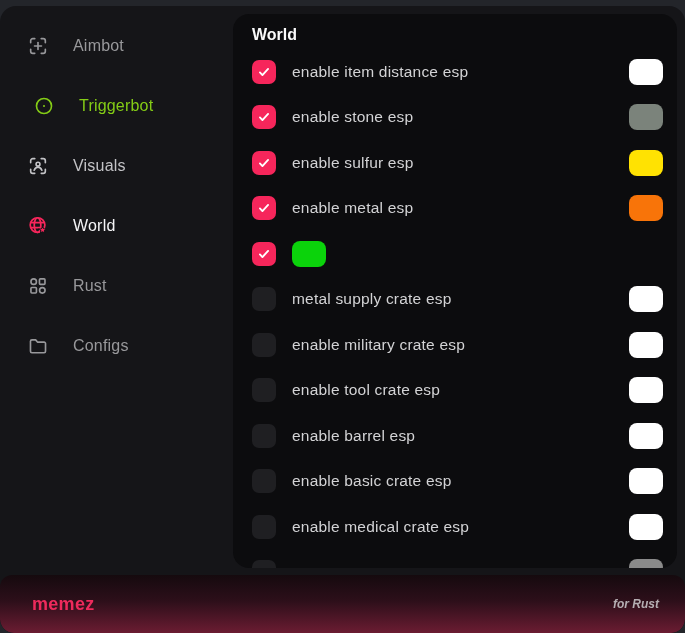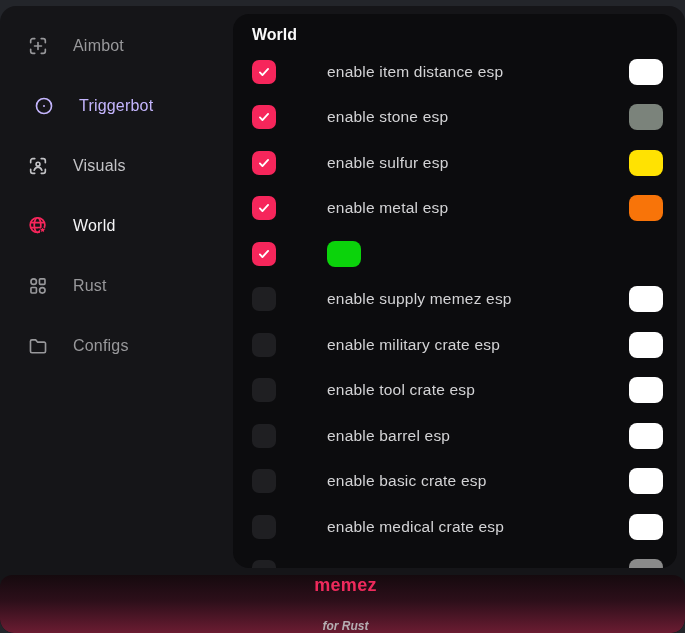--- a/index.html
+++ b/index.html
@@ -19,55 +19,54 @@
   }
   
   .sidebar { position:absolute; top:10px; left:0; width:233px; }
   .side-item {
     height:60px; display:flex; align-items:center;
     padding-left:27px; gap:24px;
     color:#98989b; cursor:pointer;
   }
   .side-item .icon { width:22px; height:22px; flex:none; color:inherit; }
   .side-item .icon svg { display:block; width:22px; height:22px; }
-  .side-item.dim    { color:#c4b5fd;padding-left:33px; }
+  .side-item.dim    { color:#84cc16;padding-left:33px; }
   .side-item.bright { color:#c3c3c6; }
   .side-item.active { color:#f4f4f6; }
   .side-item.active .icon { color:var(--accent); }
   .side-label { font-size:16px; letter-spacing:.2px; }
   
   .panel {
     position:absolute; left:233px; top:8px; right:8px; height:554px;
     background:#0c0c0e; border-radius:16px;
     overflow:hidden; padding:10px 14px 0 19px;
   }
   .panel-title {
     margin:0; height:25px; line-height:22px;
     font-size:16px; font-weight:600; color:#fafafa;
   }
-  .row { height:45.5px; display:flex; align-items:center;gap:35px; }
+  .row { height:45.5px; display:flex; align-items:center; }
   .checkbox {
     width:24px; height:24px; border-radius:7px;
     background:#1f1f22; margin-right:16px; flex:none;
     display:flex; align-items:center; justify-content:center;
     cursor:pointer;
   }
   .row.checked .checkbox { background:var(--accent); }
   .checkbox svg { width:14px; height:14px; visibility:hidden; }
   .row.checked .checkbox svg { visibility:visible; }
   .row-label { flex:1; font-size:15.5px; color:#d3d3d5; letter-spacing:.2px; }
   .swatch { width:34px; height:26px; border-radius:8px; flex:none; cursor:pointer; }
   
   .footer {
     position:absolute; left:0; bottom:0; width:685px; height:58px;
     border-radius:12px 12px 14px 14px;
     background:linear-gradient(180deg,#150a0e 0%,#2d0f1a 45%,#6b1c32 100%);
     display:flex; align-items:center; justify-content:space-between;
     padding:0 26px 0 32px;
-    flex-direction:column;
   }
   .brand { color:#ee2a5c; font-weight:700; font-size:18px; letter-spacing:.3px; }
   .tagline { color:#b5aeb2; font-style:italic; font-weight:600; font-size:12px; }
 </style>
 </head>
 <body>
 
 <div class="window">
 
   <nav class="sidebar">
@@ -189,21 +188,21 @@
     </span>
     <span class="swatch" style="background: rgb(11, 211, 11);"></span>
   </div>
 
   <div class="row">
     <span class="checkbox">
       <svg viewBox="0 0 24 24" fill="none" stroke="#ffffff" stroke-width="3.2" stroke-linecap="round" stroke-linejoin="round">
         <path d="M5 12.8l4.3 4.4L19 6.8"></path>
       </svg>
     </span>
-    <span class="row-label">enable supply memez esp</span>
+    <span class="row-label">metal supply crate esp</span>
     <span class="swatch" style="background: rgb(255, 255, 255);"></span>
   </div>
 
   <div class="row">
     <span class="checkbox">
       <svg viewBox="0 0 24 24" fill="none" stroke="#ffffff" stroke-width="3.2" stroke-linecap="round" stroke-linejoin="round">
         <path d="M5 12.8l4.3 4.4L19 6.8"></path>
       </svg>
     </span>
     <span class="row-label">enable military crate esp</span>

